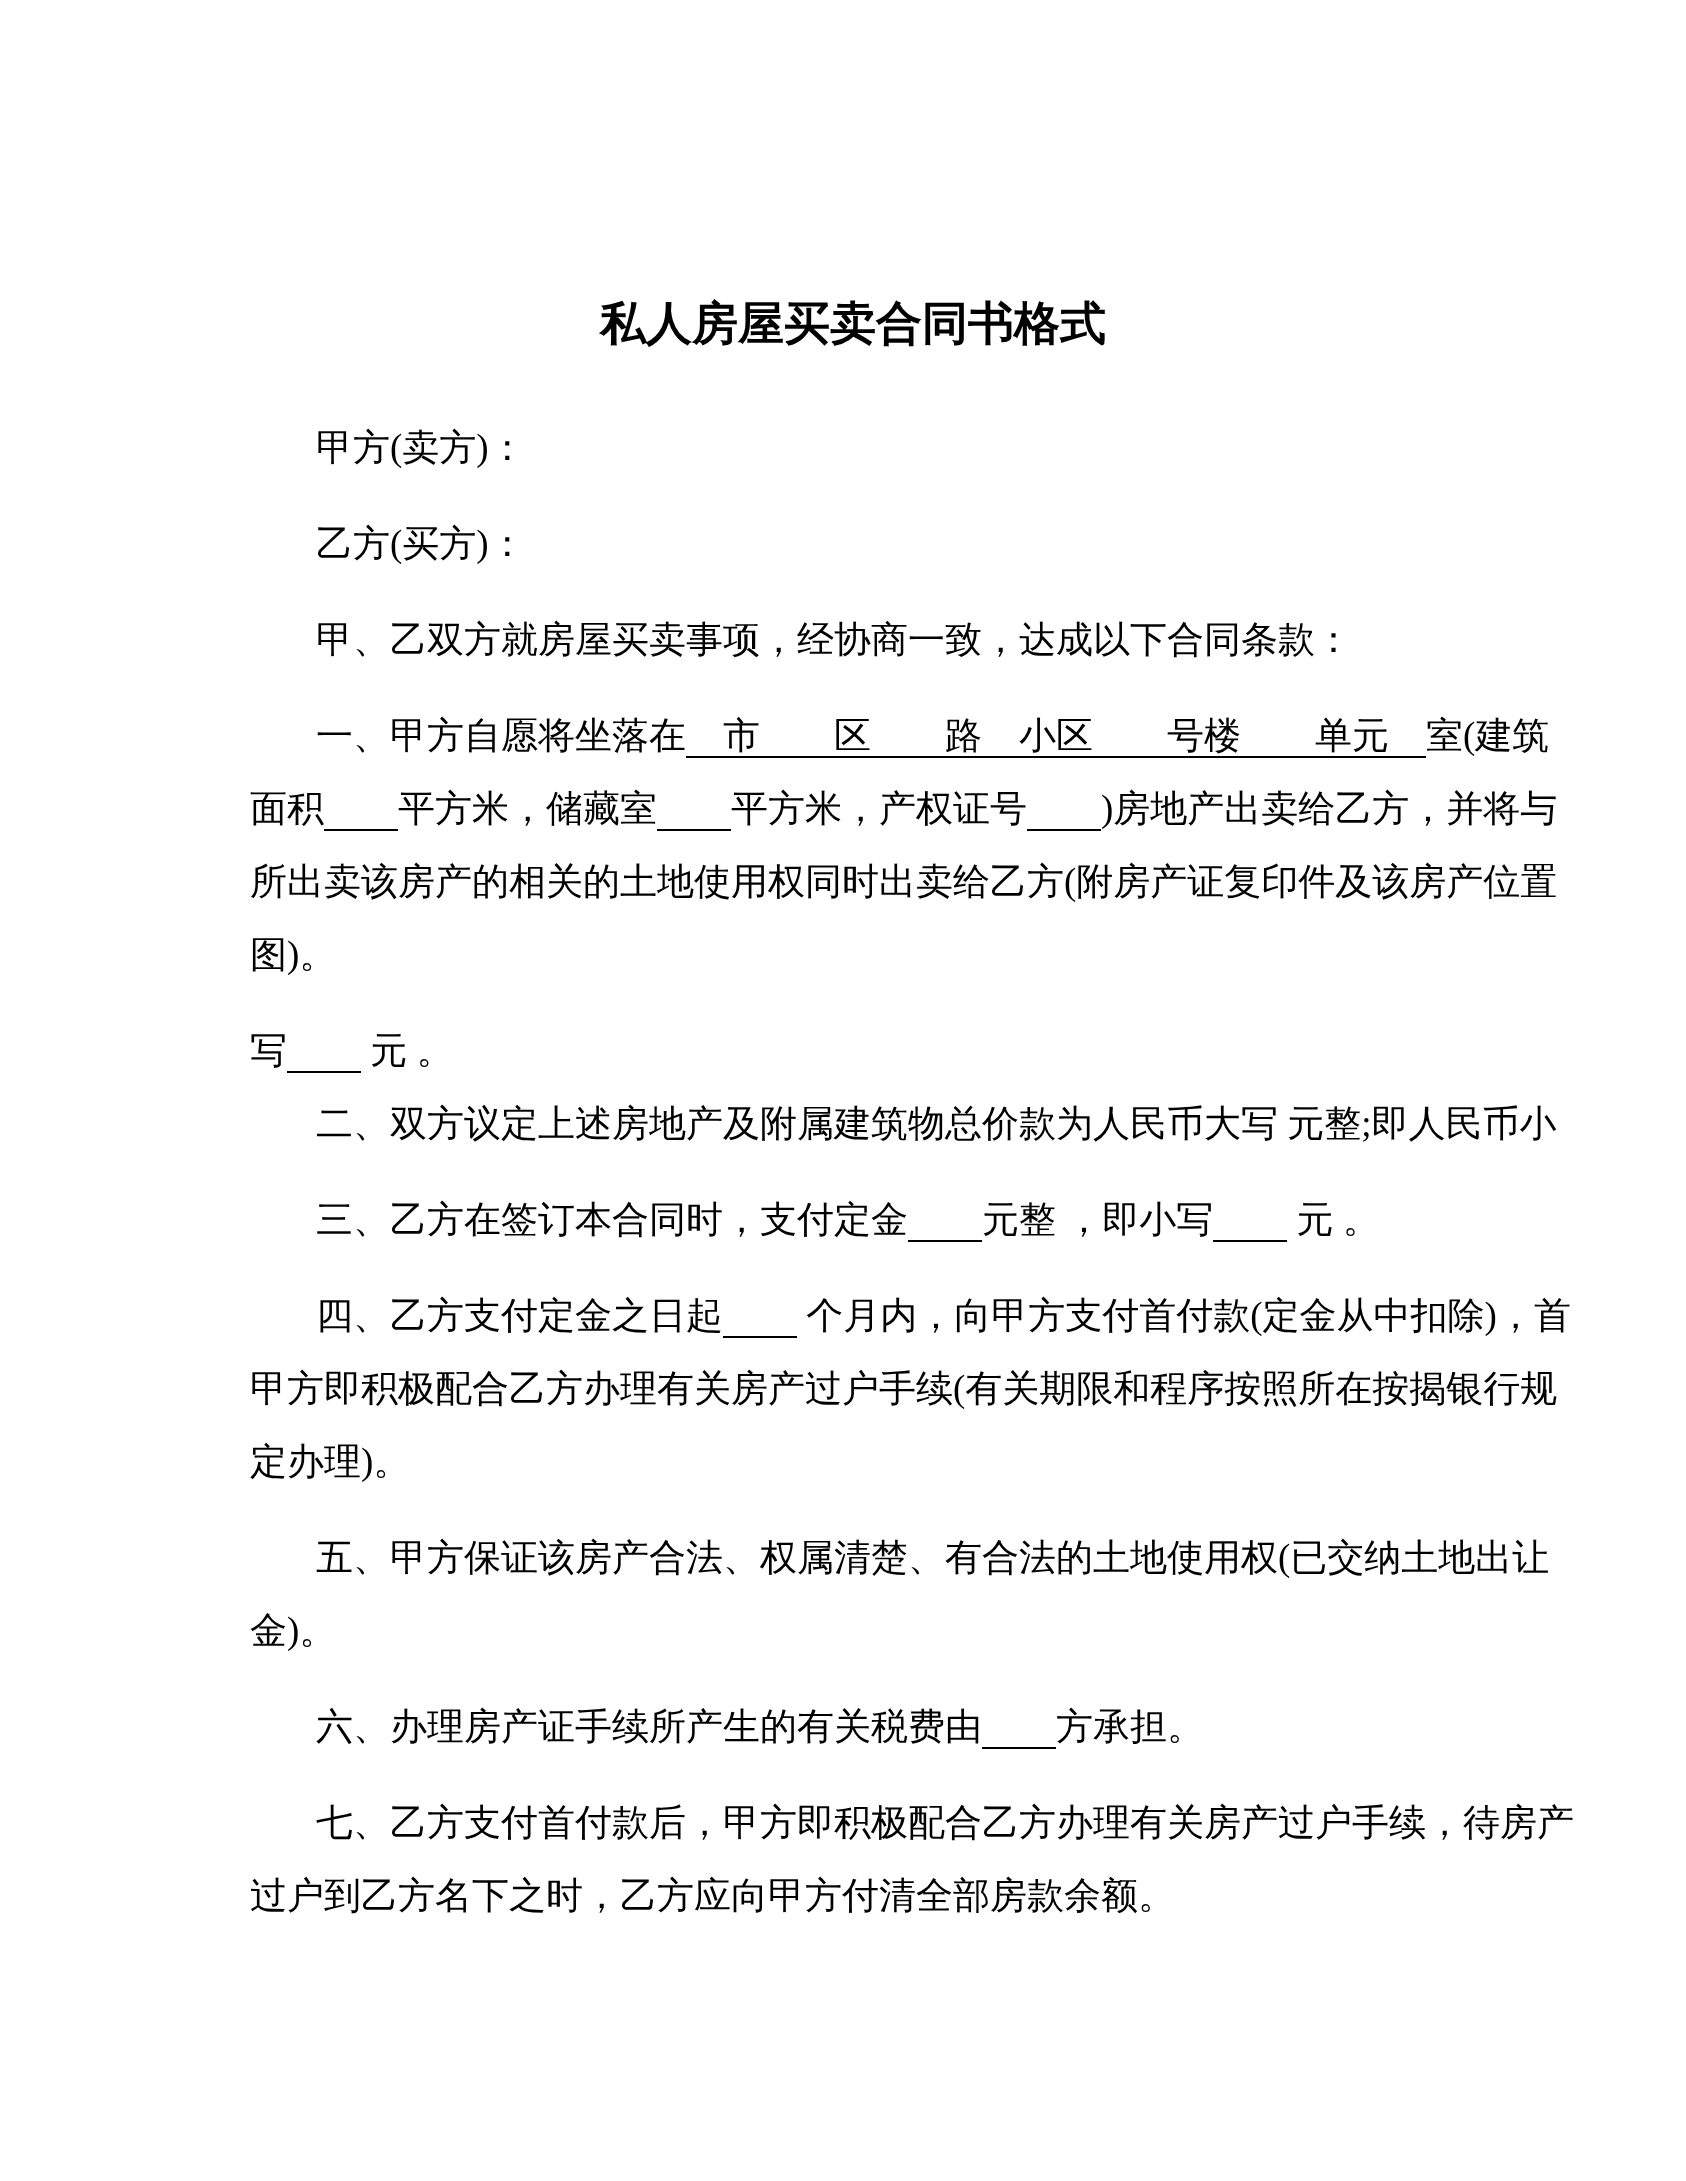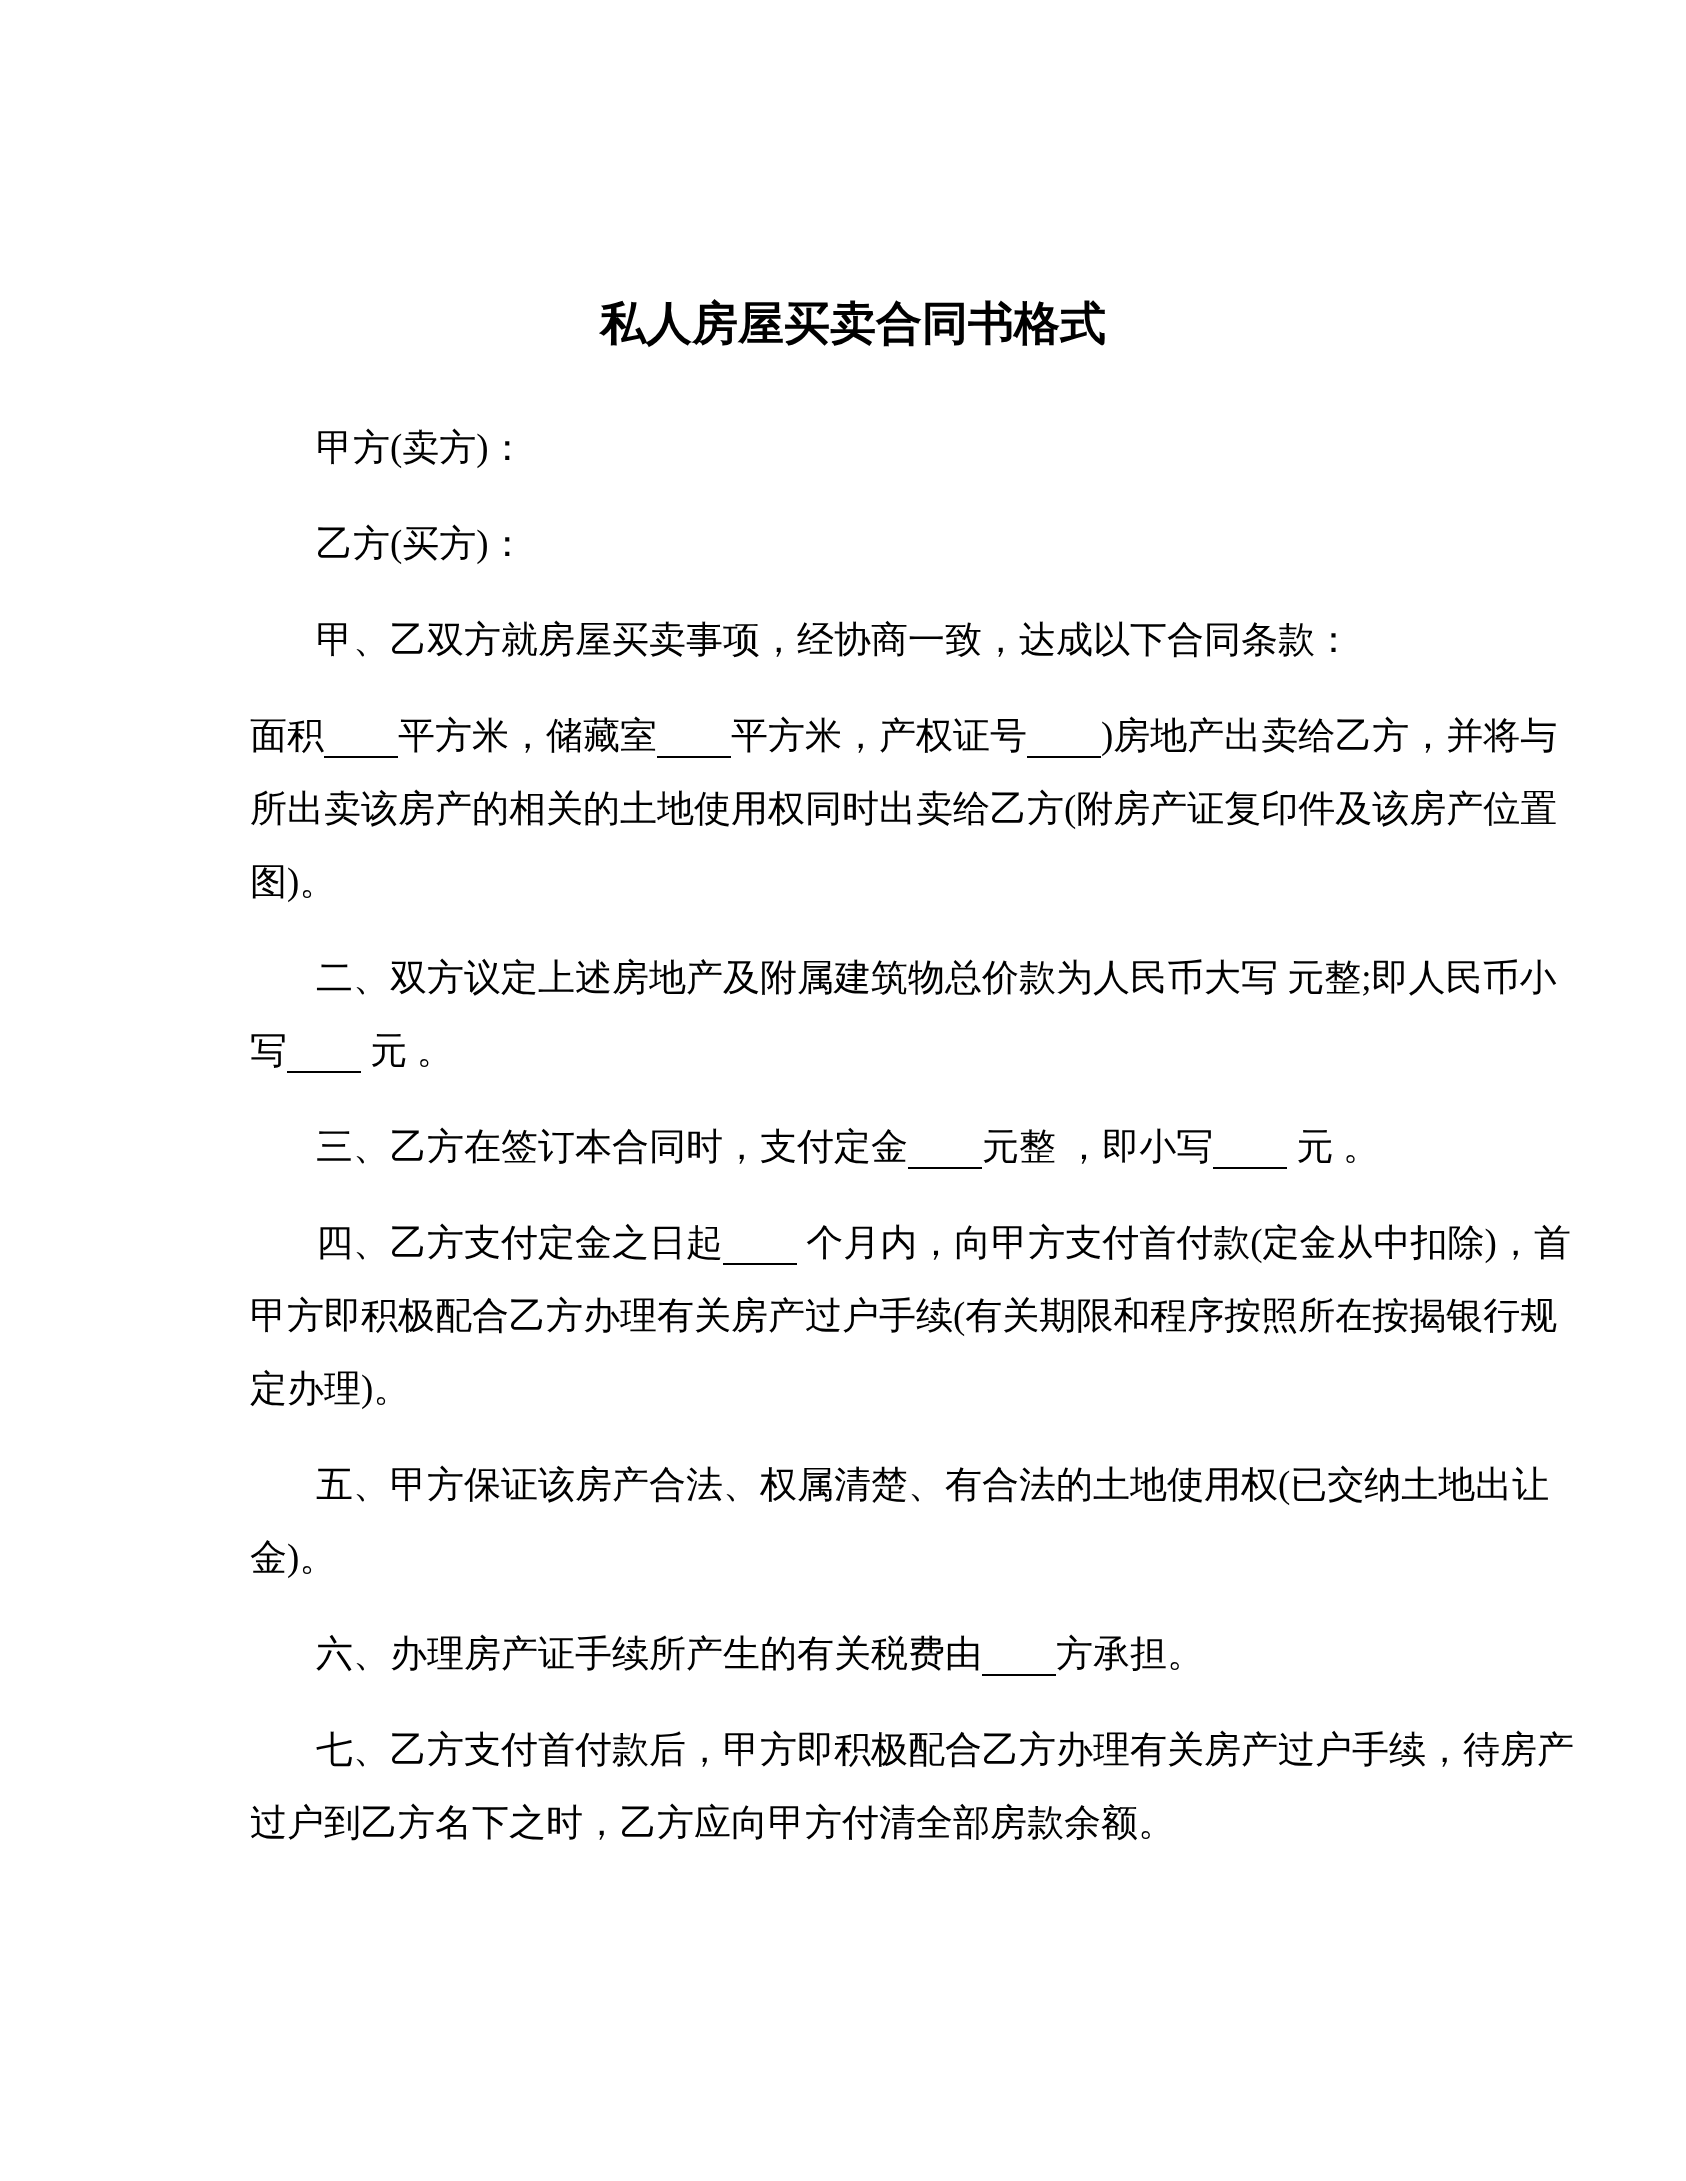--- a/index.html
+++ b/index.html
@@ -48,27 +48,28 @@
       <div class="para">
         <div class="line first"><span>甲方(卖方)：</span></div>
       </div>
       <div class="para">
         <div class="line first"><span>乙方(买方)：</span></div>
       </div>
       <div class="para">
         <div class="line first"><span>甲、乙双方就房屋买卖事项，经协商一致，达成以下合同条款：</span></div>
       </div>
       <div class="para">
+        <div class="line first fill"><span>一、甲方自愿将坐落在</span><span class="u" style="border-bottom-color: rgb(0, 0, 0);">　市　　区　　路　小区　　号楼　　单元　</span><span>室(建筑</span></div>
         <div class="line fill"><span>面积</span><span class="u" style="border-bottom-color: rgb(0, 0, 0);">　　</span><span>平方米，储藏室</span><span class="u" style="border-bottom-color: rgb(0, 0, 0);">　　</span><span>平方米，产权证号</span><span class="u" style="border-bottom-color: rgb(0, 0, 0);">　　</span><span>)房地产出卖给乙方，并将与</span></div>
         <div class="line fill"><span>所出卖该房产的相关的土地使用权同时出卖给乙方(附房产证复印件及该房产位置</span></div>
         <div class="line"><span>图)。</span></div>
       </div>
       <div class="para">
+        <div class="line"><span>写</span><span class="u" style="border-bottom-color: rgb(0, 0, 0);">　　</span><span> 元 。</span></div>
         <div class="line first fill"><span>二、双方议定上述房地产及附属建筑物总价款为人民币大写 元整;即人民币小</span></div>
-        <div class="line"><span>写</span><span class="u" style="border-bottom-color: rgb(0, 0, 0);">　　</span><span> 元 。</span></div>
       </div>
       <div class="para">
         <div class="line first"><span>三、乙方在签订本合同时，支付定金</span><span class="u" style="border-bottom-color: rgb(0, 0, 0);">　　</span><span>元整 ，即小写</span><span class="u" style="border-bottom-color: rgb(0, 0, 0);">　　</span><span> 元 。</span></div>
       </div>
       <div class="para">
         <div class="line first fill"><span>四、乙方支付定金之日起</span><span class="u" style="border-bottom-color: rgb(0, 0, 0);">　　</span><span> 个月内，向甲方支付首付款(定金从中扣除)，首</span></div>
         <div class="line fill"><span>甲方即积极配合乙方办理有关房产过户手续(有关期限和程序按照所在按揭银行规</span></div>
         <div class="line"><span>定办理)。</span></div>
       </div>
       <div class="para">

